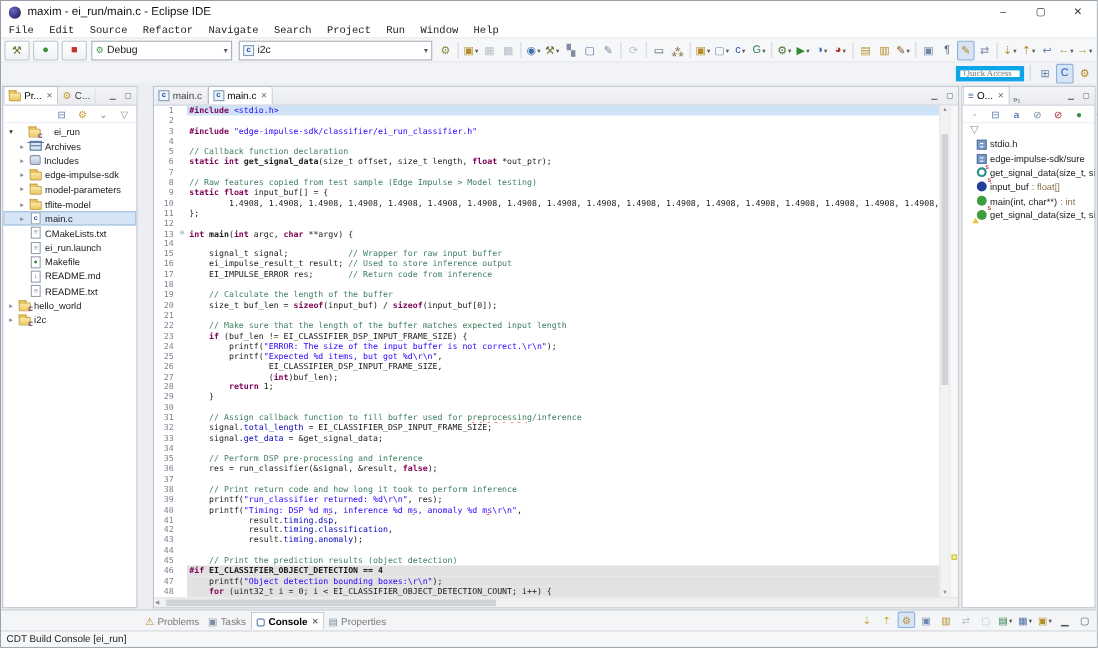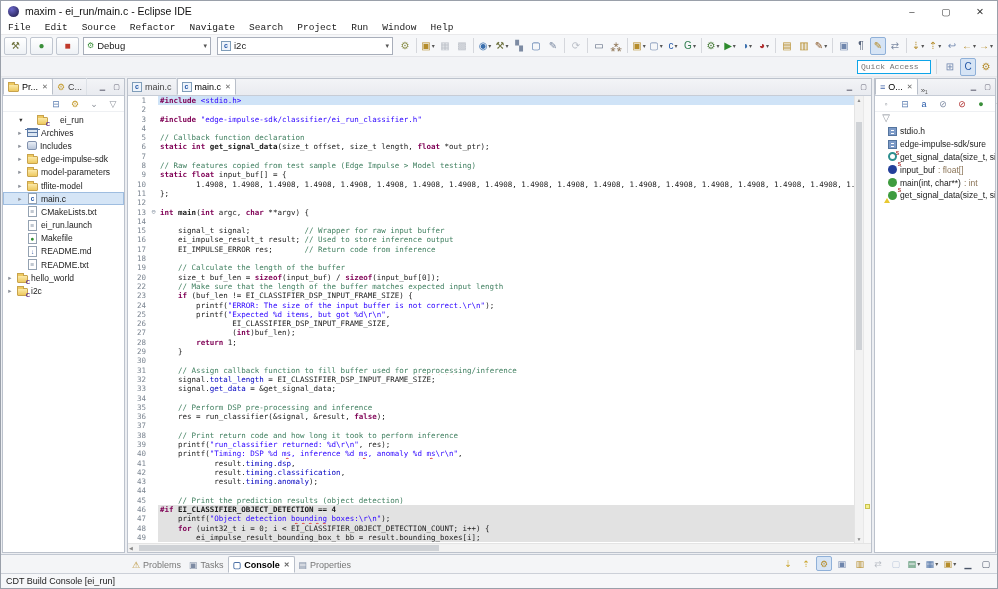--- a/index.html
+++ b/index.html
@@ -18,25 +18,25 @@
 .combo{height:18px;border:1px solid #a8aeba;background:#fff;display:flex;align-items:center;font-size:9.5px;padding:0 3px;gap:3px;margin:0 2px;flex:none;}
 .cval{flex:1;white-space:nowrap;}
 .cdd{color:#555;font-size:7px;}
 .cfico{width:10px;height:10px;background:#eef4fb;border:1px solid #7f9db9;color:#2458a8;font-size:7px;display:flex;align-items:center;justify-content:center;font-weight:bold;flex:none;}
 .tbtn{height:18px;min-width:16px;padding:0 1px;display:flex;align-items:center;justify-content:center;font-size:10px;color:#4a5568;border-radius:2px;flex:none;}
 .tbtn .dd{font-size:6px;color:#555;margin-left:1px;}
 .tbtn.dis{opacity:.35;}
 .tbtn.act{background:#d6e4f5;border:1px solid #8fb0d8;}
 .tsep{width:1px;height:15px;background:#d5d7dc;margin:0 2px;flex:none;}
 .strip{height:20px;background:#f2f3f6;display:flex;align-items:center;justify-content:flex-end;padding-right:3px;gap:3px;border-bottom:1px solid #e7e8ec;flex:none;}
-.qa{width:74px;height:14px;border:1px solid #0ea5e9;font-size:8px;padding:0 3px;font-family:Liberation Mono, monospace;color:#333;}
+.qa{width:62px;height:14px;border:4px solid #0ea5e9;font-size:8px;padding:0 3px;font-family:Liberation Serif, serif;color:#333;}
 
 .workbench{flex:1;display:flex;background:#eceef2;min-height:0;}
 .panel{background:#fff;border:1px solid #bcc2cc;display:flex;flex-direction:column;min-width:0;}
-.panel.left{width:123px;margin:1px 0 1px 1px;flex:none;}
+.panel.left{width:123px;margin:1px 12px 1px 1px;flex:none;}
 .panel.center{flex:1;margin:1px 2px;}
 .panel.right{width:122px;margin:1px 1px 1px 0;flex:none;}
 .vtabs{height:17px;display:flex;align-items:flex-end;background:linear-gradient(#f3f4f7,#e9ebf0);border-bottom:1px solid #c6ccd6;position:relative;flex:none;}
 .vtab{height:17px;display:flex;align-items:center;padding:0 4px;font-size:9px;color:#444;gap:3px;border-right:1px solid #dde1e7;white-space:nowrap;}
 .vtab.active{background:#fff;border:1px solid #b9bfc9;border-bottom:1px solid #fff;border-top-left-radius:2px;border-top-right-radius:2px;color:#000;}
 .vtx{font-size:7px;color:#666;margin-left:1px;}
 .vtg{font-size:9px;}
 .ovf{font-size:8px;color:#555;padding:0 3px;}
 .minmax{position:absolute;right:2px;top:3px;display:flex;gap:3px;}
 .mmb{width:11px;height:10px;font-size:7px;color:#667;display:flex;align-items:center;justify-content:center;}
@@ -322,21 +322,21 @@
             <span class="g" style="color: rgb(196, 155, 46);">⚙</span>
           </span>
           <span class="tbtn">
             <span class="g" style="color: rgb(138, 143, 152);">⌄</span>
           </span>
           <span class="tbtn">
             <span class="g" style="color: rgb(138, 143, 152);">▽</span>
           </span>
         </div>
       <div class="tree" id="expl-tree">
-          <div class="trow" style="padding-left: 14px; gap: 12px;">
+          <div class="trow" style="padding-left: 3px; gap: 12px;">
             <span class="chev exp">▾</span>
             <span class="i-fold" data-d="C"></span>
             <span>ei_run</span>
           </div>
           <div class="trow" style="padding-left: 13px;">
             <span class="chev">▸</span>
             <span class="i-arch"></span>
             <span>Archives</span>
           </div>
           <div class="trow" style="padding-left: 13px;">
@@ -512,20 +512,25 @@
             </div>
             <div class="crow">
               <span class="lnum">19</span>
               <span class="lfold"></span>
               <span class="lcode"><span class="tk-n">    </span><span class="tk-c">// Calculate the length of the buffer</span></span>
             </div>
             <div class="crow">
               <span class="lnum">20</span>
               <span class="lfold"></span>
               <span class="lcode"><span class="tk-n">    size_t buf_len = </span><span class="tk-k">sizeof</span><span class="tk-n">(input_buf) / </span><span class="tk-k">sizeof</span><span class="tk-n">(input_buf[0]);</span></span>
+            </div>
+            <div class="crow">
+              <span class="lnum">21</span>
+              <span class="lfold"></span>
+              <span class="lcode"></span>
             </div>
             <div class="crow">
               <span class="lnum">22</span>
               <span class="lfold"></span>
               <span class="lcode"><span class="tk-n">    </span><span class="tk-c">// Make sure that the length of the buffer matches expected input length</span></span>
             </div>
             <div class="crow">
               <span class="lnum">23</span>
               <span class="lfold"></span>
               <span class="lcode"><span class="tk-n">    </span><span class="tk-k">if</span><span class="tk-n"> (buf_len != EI_CLASSIFIER_DSP_INPUT_FRAME_SIZE) {</span></span>

